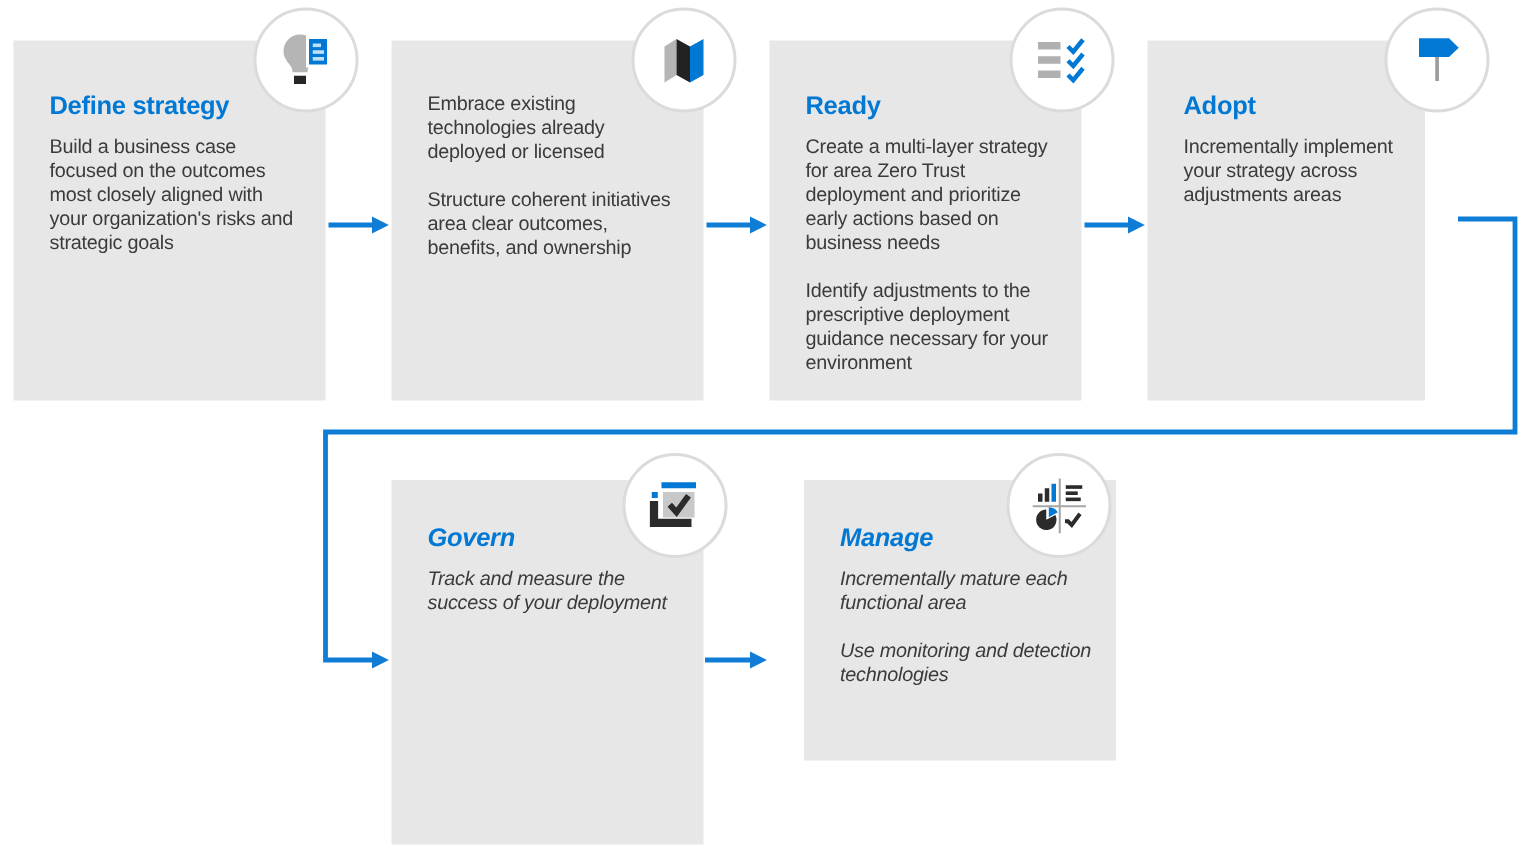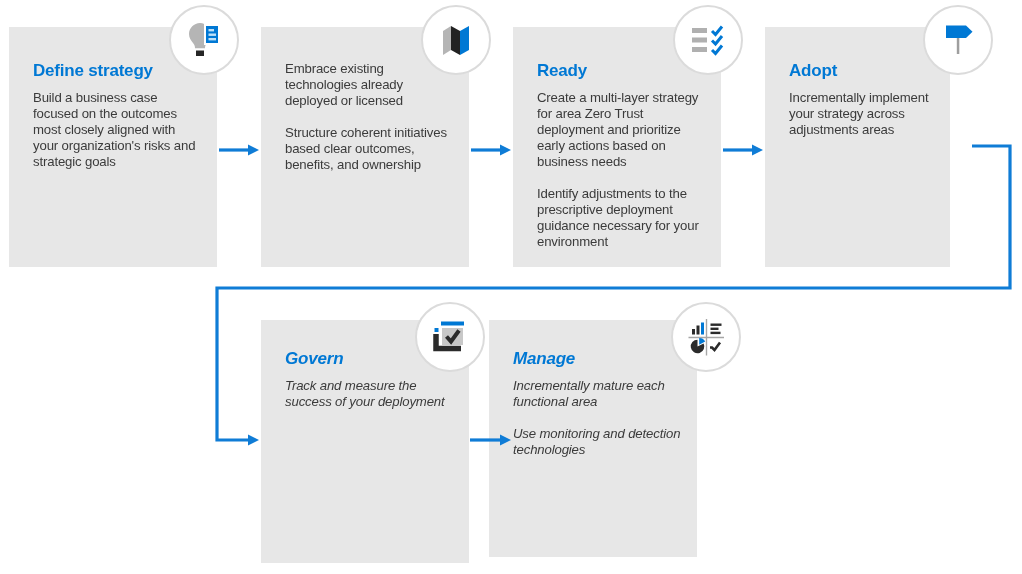--- a/index.html
+++ b/index.html
@@ -51,40 +51,40 @@
 
 <div class="canvas">
 
   <div class="box" style="left:9px;top:27px;height:240px">
     <h2>Define strategy</h2>
     <p>Build a business case focused on the outcomes most closely aligned with your organization's risks and strategic goals</p>
   </div>
 
   <div class="box" style="left:261px;top:27px;height:240px">
     <p>Embrace existing technologies already deployed or licensed</p>
-    <p>Structure coherent initiatives based clear outcomes, benefits, and ownership</p>
+    <p>Structure coherent initiatives area clear outcomes, benefits, and ownership</p>
   </div>
 
   <div class="box" style="left:513px;top:27px;height:240px">
     <h2>Ready</h2>
     <p>Create a multi-layer strategy for area Zero Trust deployment and prioritize early actions based on business needs</p>
     <p>Identify adjustments to the prescriptive deployment guidance necessary for your environment</p>
   </div>
 
   <div class="box" style="left:765px;top:27px;width:185px;height:240px">
     <h2>Adopt</h2>
     <p>Incrementally implement your strategy across adjustments areas</p>
   </div>
 
   <div class="box row2" style="left:261px;top:320px;height:243px">
     <h2>Govern</h2>
     <p>Track and measure the success of your deployment</p>
   </div>
 
-  <div class="box row2" style="left:489px;top:320px;height:237px">
+  <div class="box row2" style="left:536px;top:320px;height:187px">
     <h2>Manage</h2>
     <p>Incrementally mature each functional area</p>
     <p>Use monitoring and detection technologies</p>
   </div>
 
   <div class="icon-circle" style="left:169px;top:5px">
     <svg width="44" height="44" viewBox="0 0 44 44">
       <path d="M18,5 C12,5 7,10 7,16 c0,4 2,6.5 4,9 c1.5,2 2,3.2 2,5.2 h10 c0,-2 0.5,-3.2 2,-5.2 c2,-2.5 4,-5 4,-9 C29,10 24,5 18,5 z" fill="#b5b5b5"></path>
       <rect x="14" y="32.5" width="8" height="5.5" fill="#262626"></rect>
       <rect x="23" y="7" width="14" height="19" fill="#0078d4" stroke="#ffffff" stroke-width="2"></rect>

